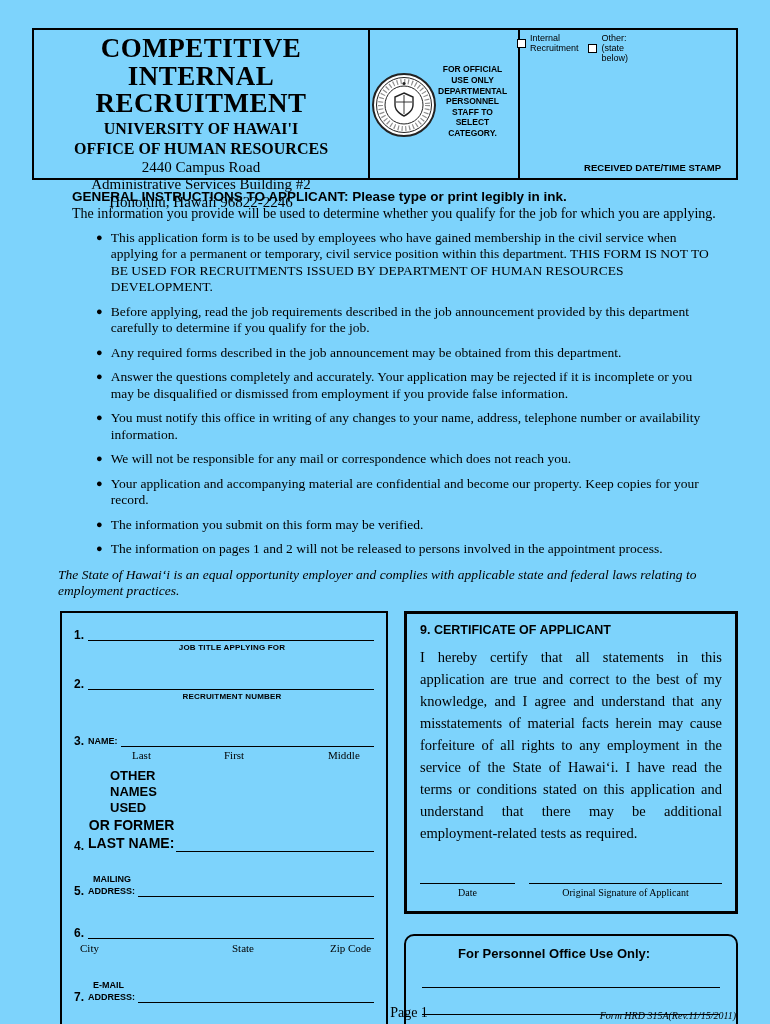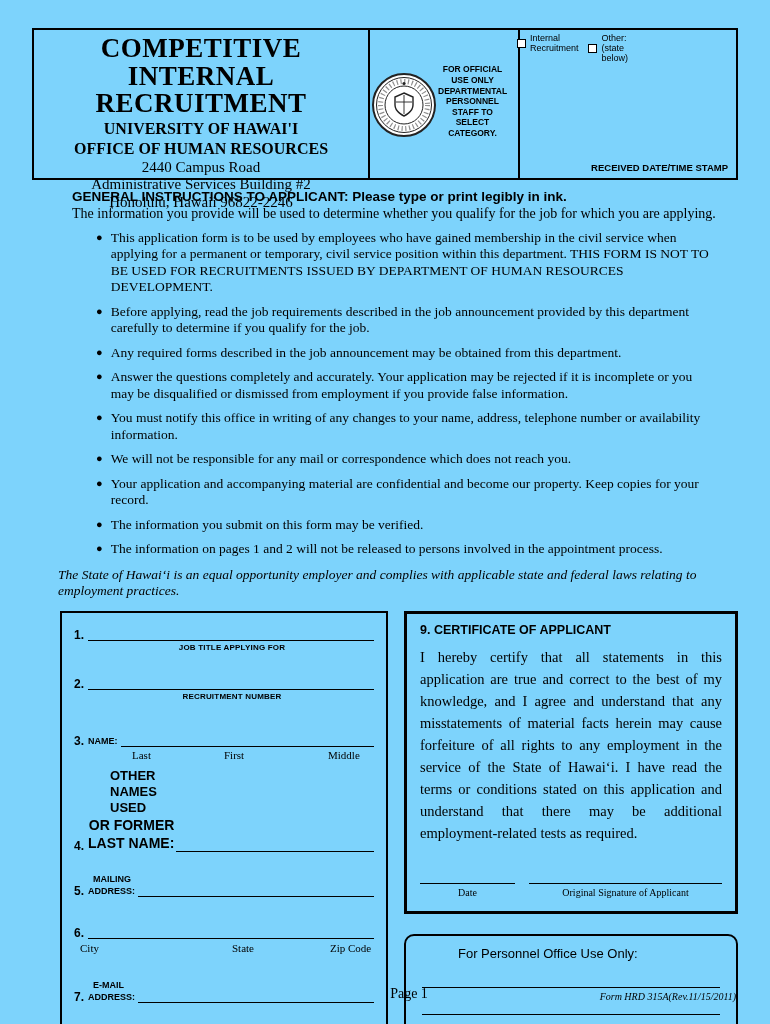--- a/index.html
+++ b/index.html
@@ -13,21 +13,21 @@
   .h-title { font-family:"Liberation Serif", serif; font-weight:bold; font-size:27px; line-height:1.02; letter-spacing:0.5px; }
   .h-org { font-family:"Liberation Serif", serif; font-weight:bold; font-size:16px; line-height:1.18; margin-top:2px; }
   .h-addr { font-size:15px; line-height:1.14; }
   .hmid { width:152px; border-left:2px solid #000; border-right:2px solid #000; display:flex; flex-direction:row; align-items:center; padding-top:1px; }
   .seal-wrap { line-height:0; }
   .official { font-family:"Liberation Sans", sans-serif; font-weight:bold; font-size:8.5px; line-height:1.25; text-align:center; margin-top:-6px; }
   .cb-row { display:flex; align-items:center; gap:4px; align-self:flex-start; margin:3px 0 0 10px; font-family:"Liberation Sans", sans-serif; font-size:9px; line-height:1.1; }
   .cb { width:9px; height:9px; border:1px solid #000; background:#fff; flex:none; }
   .other-line { align-self:flex-start; margin-left:24px; margin-top:4px; width:58px; border-bottom:1px solid #000; height:2px; }
   .hright { flex:1; position:relative; }
-  .stamp { position:absolute; bottom:5px; right:8px; font-family:"Liberation Sans", sans-serif; font-weight:bold; font-size:9.5px; }
+  .stamp { position:absolute; bottom:5px; right:15px; font-family:"Liberation Sans", sans-serif; font-weight:bold; font-size:9.5px; }
 
   
   .instructions { margin-top:9px; }
   .instr-heading { margin-left:40px; font-family:"Liberation Sans", sans-serif; font-weight:bold; font-size:13.5px; }
   .instr-intro { margin-left:40px; margin-top:2px; font-size:14px; }
   .bullet { display:flex; margin:8px 0 0 64px; width:614px; font-size:13.5px; line-height:1.22; }
   .bullet .dot { font-size:11px; margin:1px 8px 0 0; flex:none; }
   .eeo { margin:9px 0 0 26px; font-style:italic; font-size:13.5px; }
 
   
@@ -56,25 +56,25 @@
 
   .right-col { flex:1; display:flex; flex-direction:column; }
   .cert-box { border:3px solid #000; padding:9px 13px 13px 13px; }
   .cert-heading { font-family:"Liberation Sans", sans-serif; font-weight:bold; font-size:12.5px; }
   .cert-body { margin-top:9px; font-size:14.5px; line-height:1.52; text-align:justify; }
   .sig-row { display:flex; gap:14px; margin-top:30px; }
   .sig-col1 { width:95px; } .sig-col2 { flex:1; }
   .sig-line { border-bottom:1px solid #000; height:10px; }
   .sig-label { text-align:center; font-size:10px; margin-top:3px; }
   .personnel-box { margin-top:20px; border:2px solid #000; border-radius:10px; padding:10px 16px 20px 16px; flex:1; }
-  .pers-heading { font-family:"Liberation Sans", sans-serif; font-weight:normal; font-size:13px;padding-left:36px; }
+  .pers-heading { font-family:"Liberation Sans", sans-serif; font-weight:bold; font-size:13px;padding-left:36px; }
   .pers-line { border-bottom:1px solid #000; height:27px; }
 
   
-  .footer { position:absolute; left:0; bottom:20px; width:770px; height:18px;padding-left:48px; }
+  .footer { position:absolute; left:0; bottom:1px; width:770px; height:18px;padding-left:48px; }
   .page-num { text-align:center; font-size:14px; }
   .form-no { position:absolute; right:34px; bottom:2px; font-style:italic; font-size:10px; }
 </style>
 </head>
 <body>
 
 <div class="page">
 
   <div class="header-box">
     <div class="hleft">

